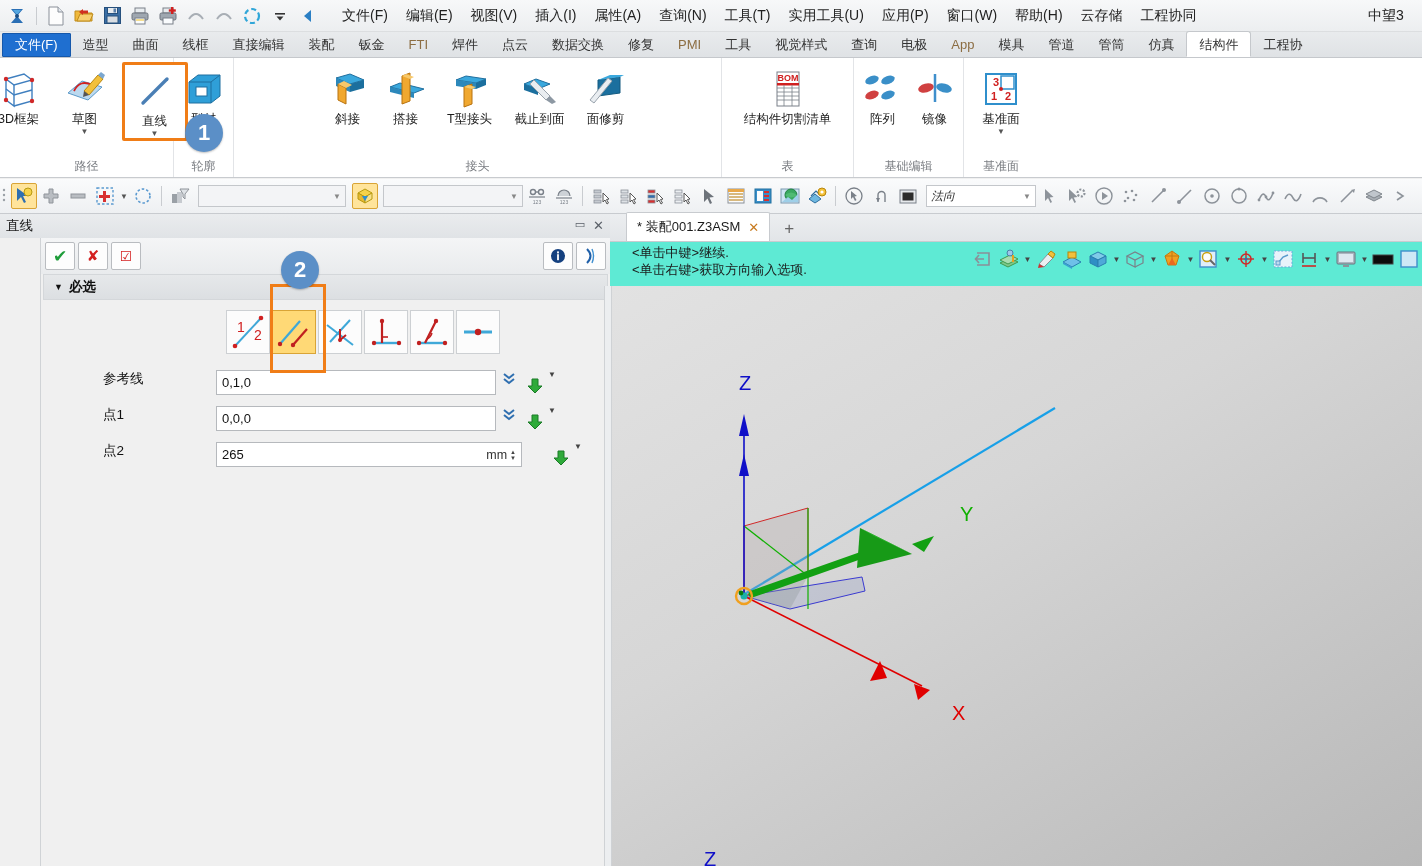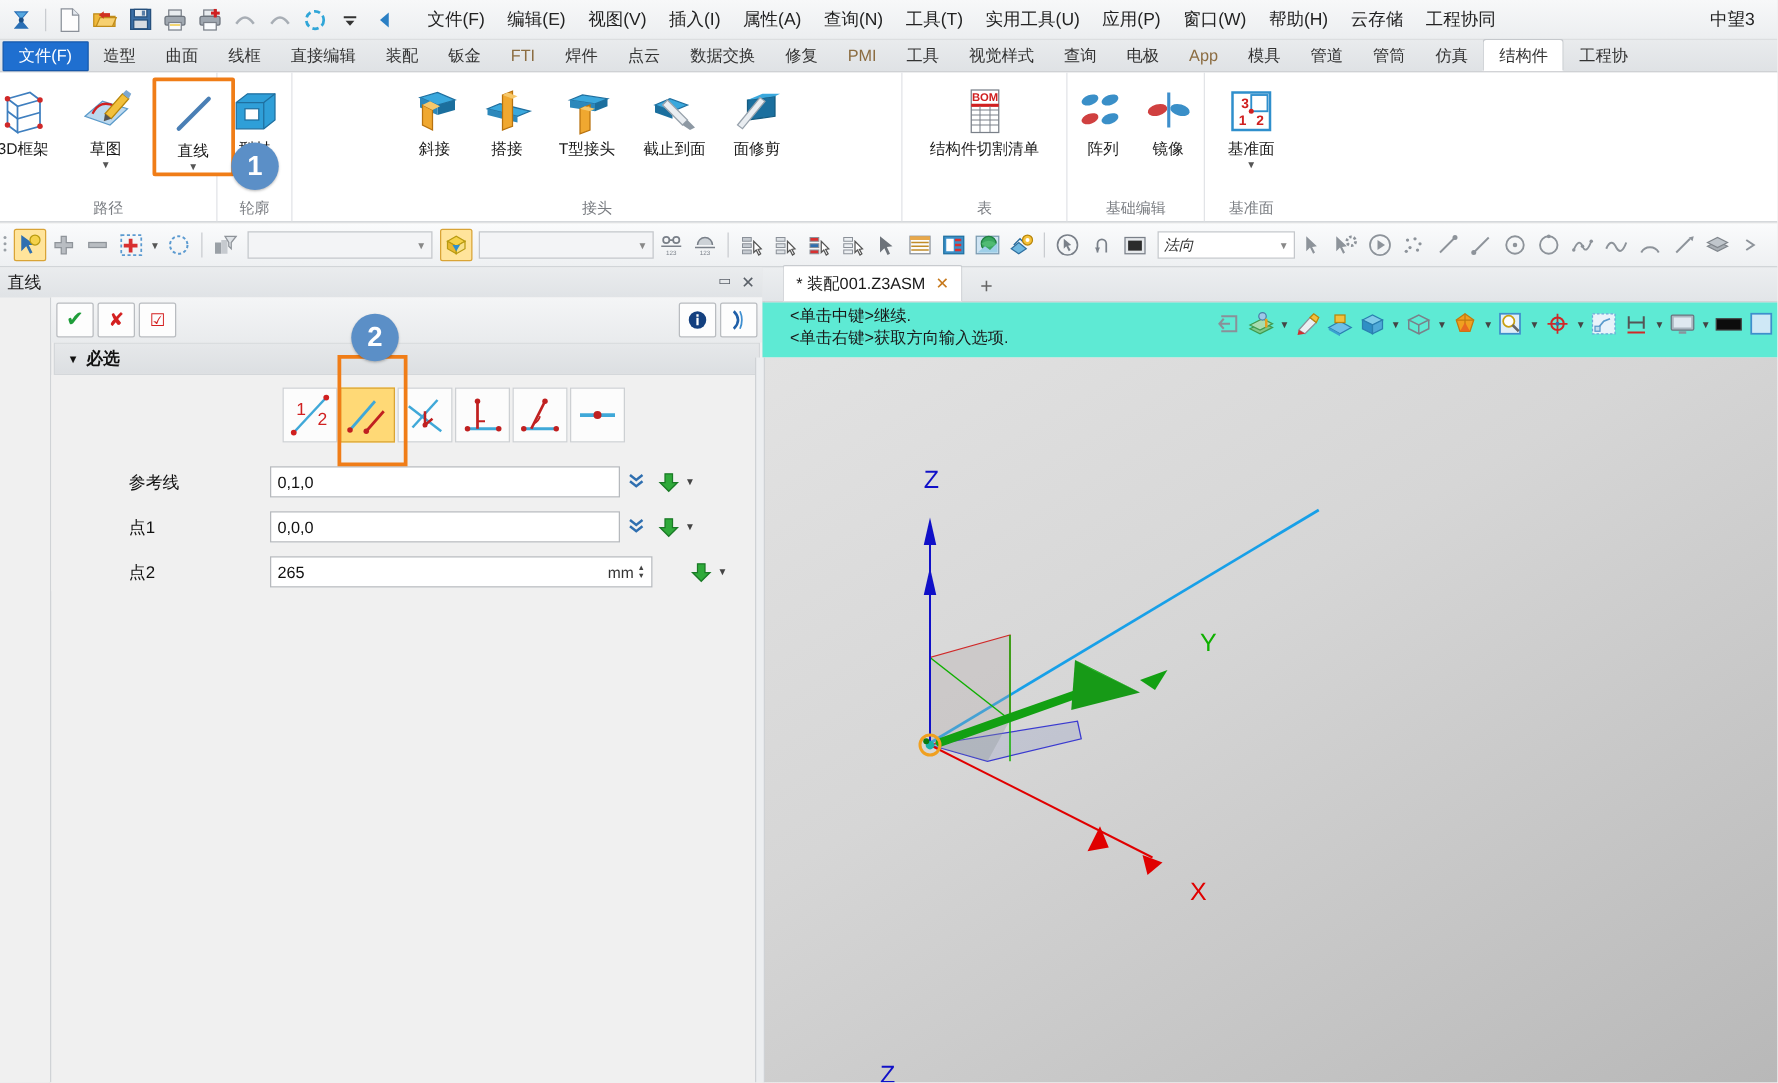--- a/index.html
+++ b/index.html
@@ -176,21 +176,21 @@
   .tbtn {
     width: 44px; height: 44px; border: 1px solid #cdd0d3; background: #fcfcfc;
     display: flex; align-items: center; justify-content: center; margin-right: 2px;
   }
   .tbtn.sel { background: #ffd976; border: 1px solid #d9a436; }
   .typerow-hl {
     position: absolute; left: 44px; top: -26px; width: 56px; height: 89px;
     border: 3px solid #f07d17; pointer-events: none;
   }
 
-  .fieldrow { display: flex; align-items: center; height: 31px; margin-top: 5px; }
+  .fieldrow { display: flex; height: 31px; margin-top: 5px; }
   .fld-lbl { width: 175px; padding-left: 62px; font-size: 13.5px; color: #111; }
   .fld-input {
     flex: 0 0 280px; height: 25px; border: 1px solid #b6b9bd; background: #fff;
     display: flex; align-items: center; padding: 0 5px; font-size: 13px; color: #111;
   }
   .fld-input .unit { margin-left: auto; color: #333; font-size: 12.5px; }
   .fld-spin { display: flex; flex-direction: column; margin-left: 3px; }
   .fld-spin span { font-size: 6px; line-height: 6px; color: #444; }
   .fld-chev { width: 26px; text-align: center; color: #3b6ea8; font-size: 13px; letter-spacing: -2px;}
   .fld-dl { width: 26px; display: flex; align-items: center; justify-content: center; }

